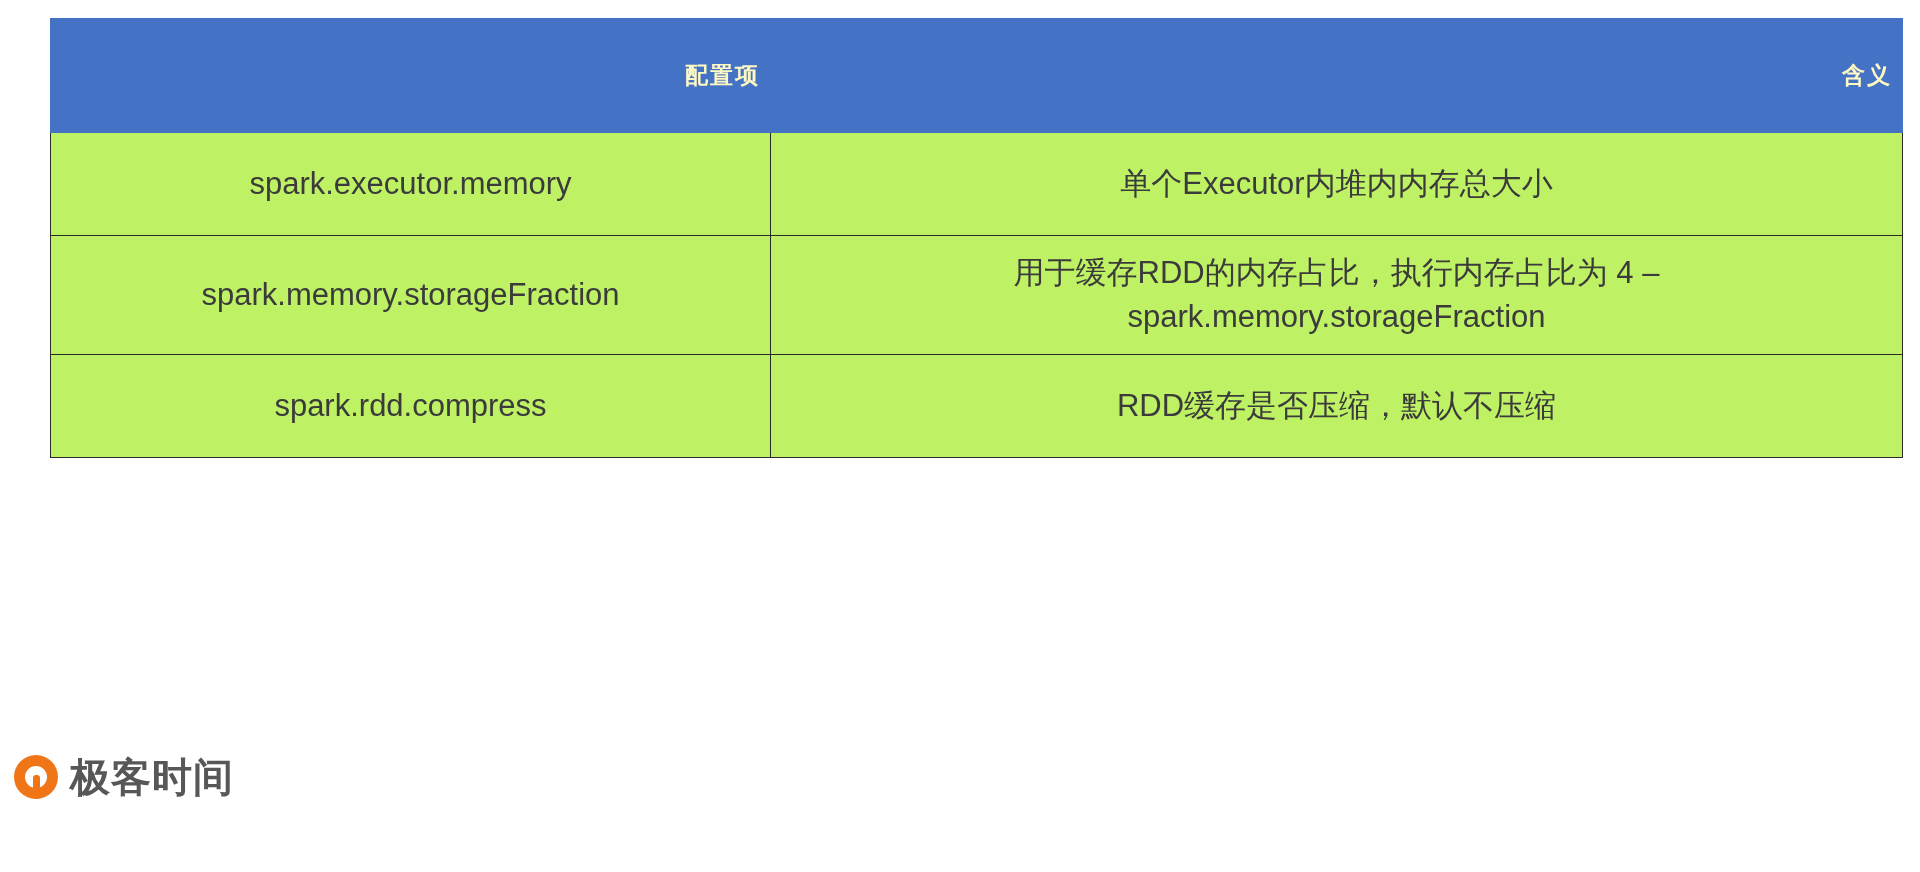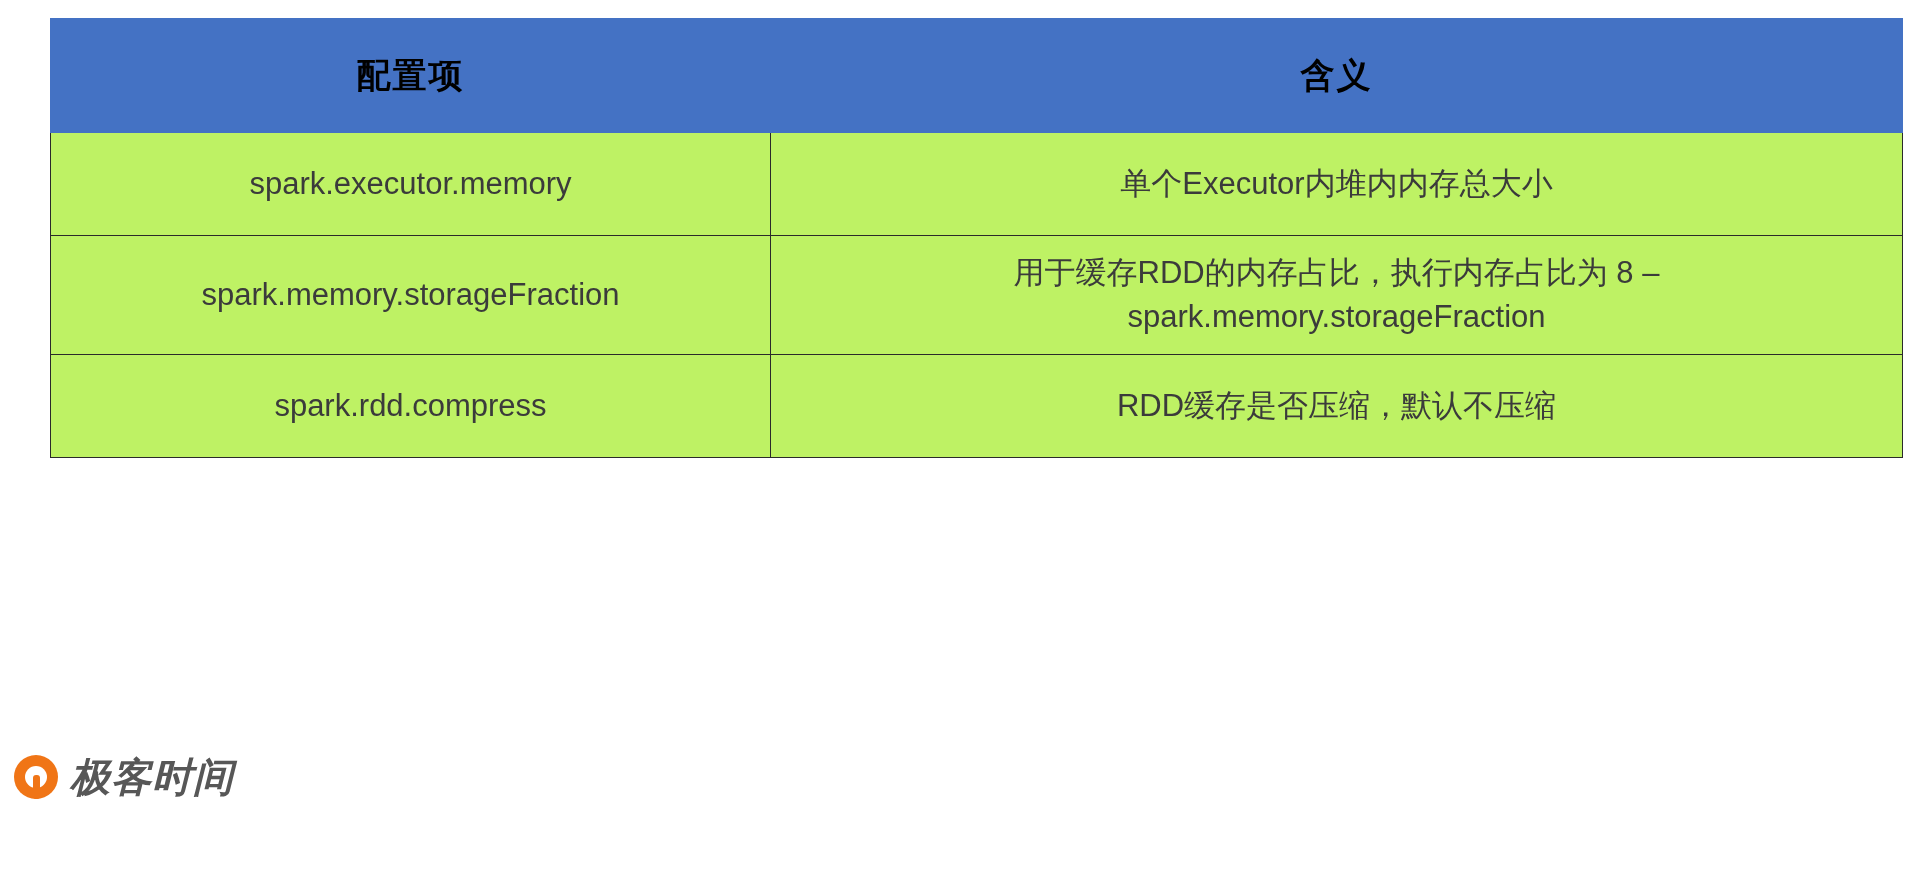--- a/index.html
+++ b/index.html
@@ -40,26 +40,27 @@
   table.spark-table th,
   table.spark-table td {
     border: 1px solid #2a2a2a;
     text-align: center;
     vertical-align: middle;
     padding: 0 10px;
   }
 
   table.spark-table thead th {
     background: #4472C4;
-    color: #000000;
-    font-size: 34px;
+    color: #fef9c3;
+    font-size: 23px;
     font-weight: bold;
     height: 113px;
     border-color: #4472C4;
     letter-spacing: 2px;
+    text-align: right;
   }
 
   table.spark-table tbody td {
     background: #bef264;
     color: #3b3b3b;
     font-size: 31px;
     font-weight: normal;
     line-height: 1.42;
   }
 
@@ -72,21 +73,20 @@
 
   .line { display: block; }
 
   .footer {
     position: absolute;
     left: 14px;
     top: 755px;
     display: flex;
     align-items: center;
     gap: 12px;
-    font-style: italic;
   }
 
   .logo-mark {
     width: 44px;
     height: 44px;
     position: relative;
     flex: 0 0 auto;
   }
 
   .logo-mark .ring {
@@ -149,21 +149,21 @@
           <td>
             <span class="line">单个Executor内堆内内存总大小</span>
           </td>
         </tr>
 
 
 
         <tr class="row-h2">
           <td class="cell-key">spark.memory.storageFraction</td>
           <td>
-            <span class="line">用于缓存RDD的内存占比，执行内存占比为 8 –</span>
+            <span class="line">用于缓存RDD的内存占比，执行内存占比为 4 –</span>
             <span class="line">spark.memory.storageFraction</span>
           </td>
         </tr>
 
         <tr class="row-h1">
           <td class="cell-key">spark.rdd.compress</td>
           <td>
             <span class="line">RDD缓存是否压缩，默认不压缩</span>
           </td>
         </tr>

